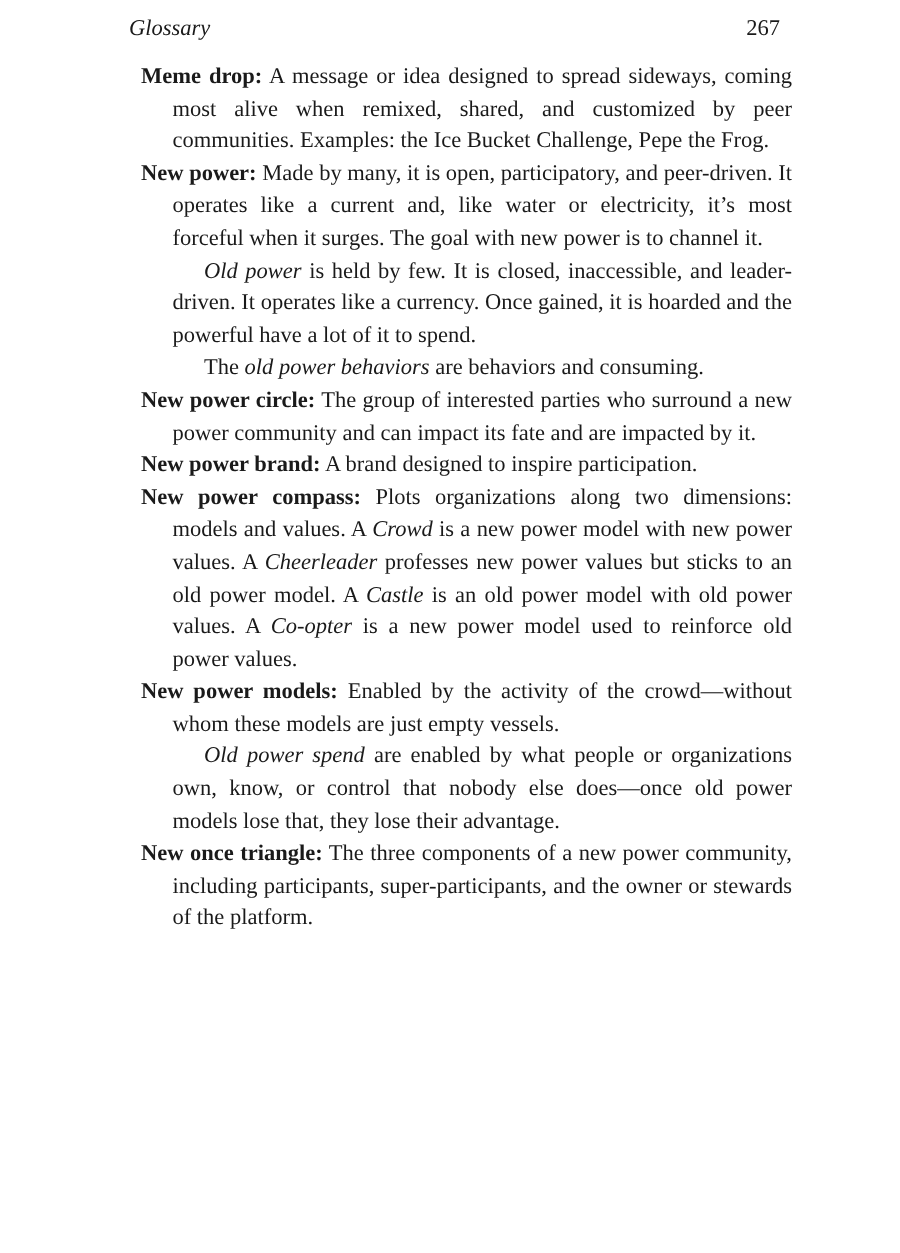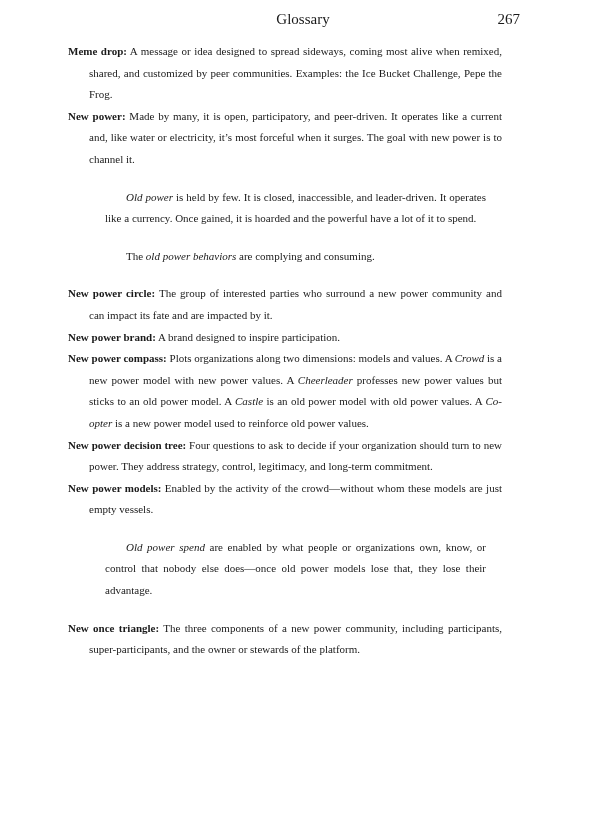--- a/index.html
+++ b/index.html
@@ -6,35 +6,35 @@
   body {
     width: 600px; height: 835px; position: relative; overflow: hidden;
     font-family: "Liberation Serif", "DejaVu Serif", serif;
     color: #1a1a1a;
   }
   .running-head {
     position: absolute; top: 10px; left: 86px; width: 434px; height: 22px;
     font-size: 15px;
   }
   .running-head .title {
-    position: absolute; left: 0; right: 0; text-align: center; 
+    position: absolute; left: 0; right: 0; font-style: italic;
     top: 1px;
   }
   .running-head .folio { position: absolute; right: 0; top: 1px; font-family: Liberation Serif, serif; }
   .content {
-    position: absolute; top: 41px; left: 68px; width: 434px;
-    font-size: 11px; line-height: 21.6px; font-family: Liberation Serif, serif;
+    position: absolute; top: 41px; left: 94px; width: 434px;
+    font-size: 15px; line-height: 21.6px; font-family: Liberation Serif, serif;
   }
   .entry {
     margin: 0; padding-left: 21px; text-indent: -21px;
     text-align: justify; hyphens: manual;
   }
   .entry .term { font-weight: bold; }
   .sub {
-    margin: 16px; padding-left: 21px; text-indent: 21px; text-align: justify;
+    margin: 0; padding-left: 21px; text-indent: 21px; text-align: justify;
   }
   i { font-style: italic; }
 </style>
 </head>
 <body>
 
 <div class="running-head">
   <span class="title">Glossary</span>
   <span class="folio">267</span>
 </div>
@@ -46,38 +46,35 @@
   </p>
 
   <p class="entry">
     <span class="term">New power:</span><span> Made by many, it is open, participatory, and peer-driven. It operates like a current and, like water or electricity, it’s most forceful when it surges. The goal with new power is to channel it.</span>
   </p>
   <p class="sub">
     <i>Old power</i><span> is held by few. It is closed, inaccessible, and leader-driven. It operates like a currency. Once gained, it is hoarded and the powerful have a lot of it to spend.</span>
   </p>
 
   <p class="sub">
-    <span>The </span><i>old power behaviors</i><span> are complying and consuming.</span>
+    <span>The </span><i>old power behaviors</i><span> are behaviors and consuming.</span>
   </p>
 
   <p class="entry">
     <span class="term">New power circle:</span><span> The group of interested parties who surround a new power community and can impact its fate and are impacted by it.</span>
   </p>
 
   <p class="entry">
     <span class="term">New power brand:</span><span> A brand designed to inspire participation.</span>
   </p>
 
   <p class="entry">
     <span class="term">New power compass:</span><span> Plots organizations along two dimensions: models and values. A </span><i>Crowd</i><span> is a new power model with new power values. A </span><i>Cheerleader</i><span> professes new power values but sticks to an old power model. A </span><i>Castle</i><span> is an old power model with old power values. A </span><i>Co-opter</i><span> is a new power model used to reinforce old power values.</span>
   </p>
 
-  <p class="entry">
-    <span class="term">New power decision tree:</span><span> Four questions to ask to decide if your organization should turn to new power. They address strategy, control, legitimacy, and long-term commitment.</span>
-  </p>
 
   <p class="entry">
     <span class="term">New power models:</span><span> Enabled by the activity of the crowd—without whom these models are just empty vessels.</span>
   </p>
   <p class="sub">
     <i>Old power spend</i><span> are enabled by what people or organiza­tions own, know, or control that nobody else does—once old power models lose that, they lose their advantage.</span>
   </p>
 
   <p class="entry">
     <span class="term">New once triangle:</span><span> The three components of a new power com­munity, including participants, super-participants, and the owner or stewards of the platform.</span>

